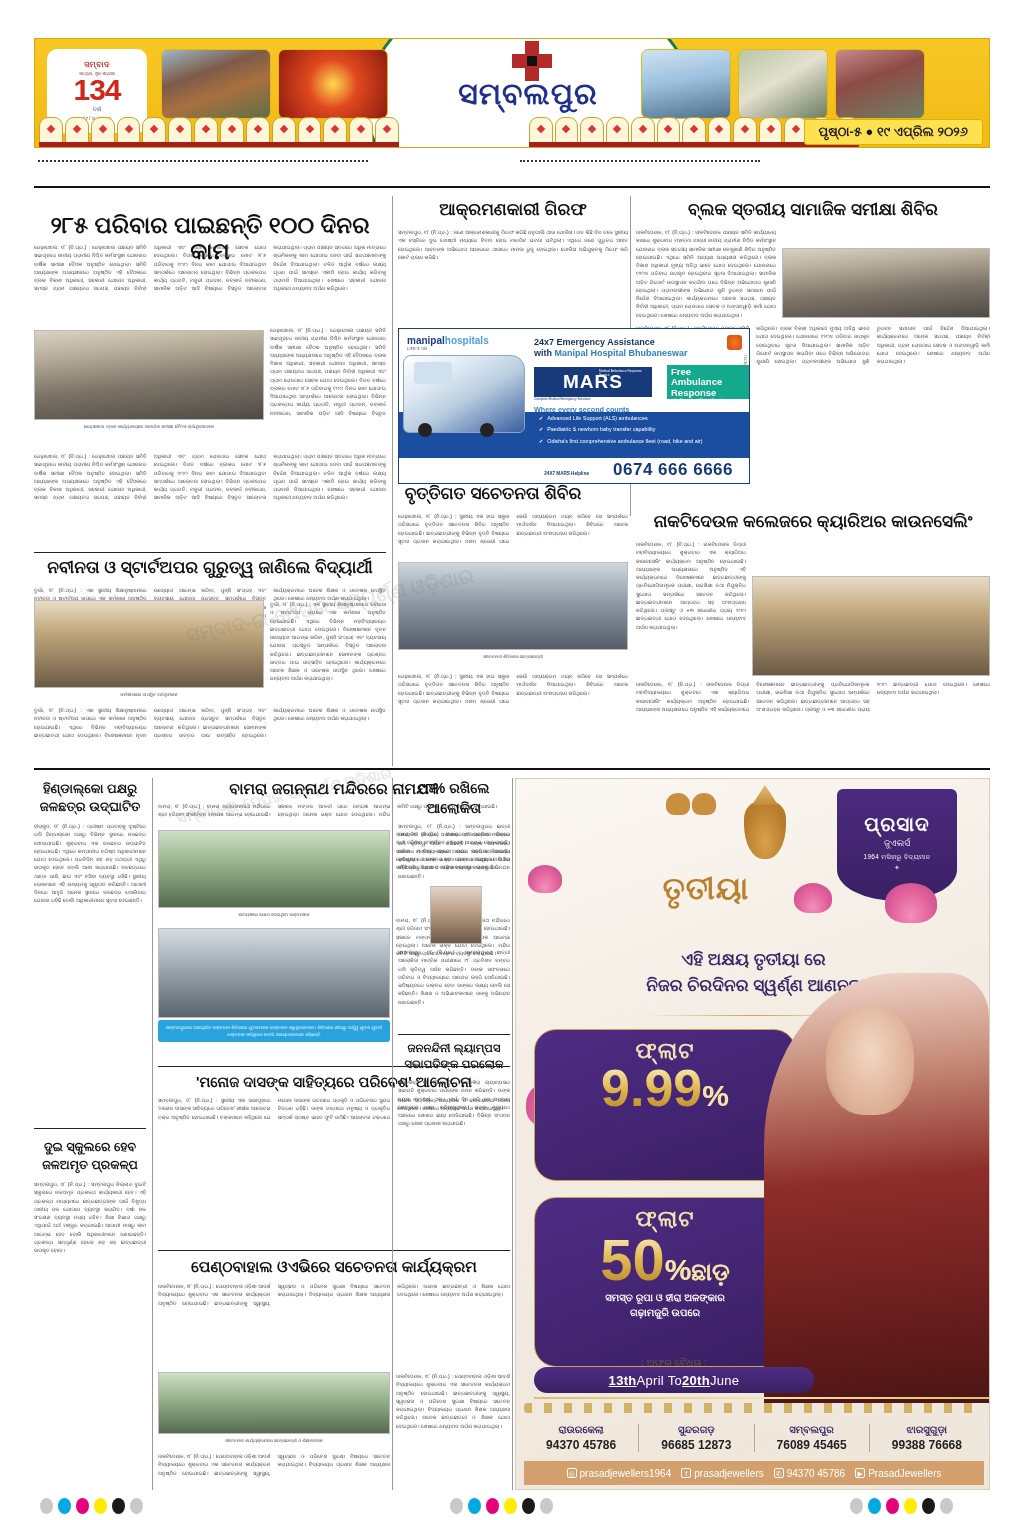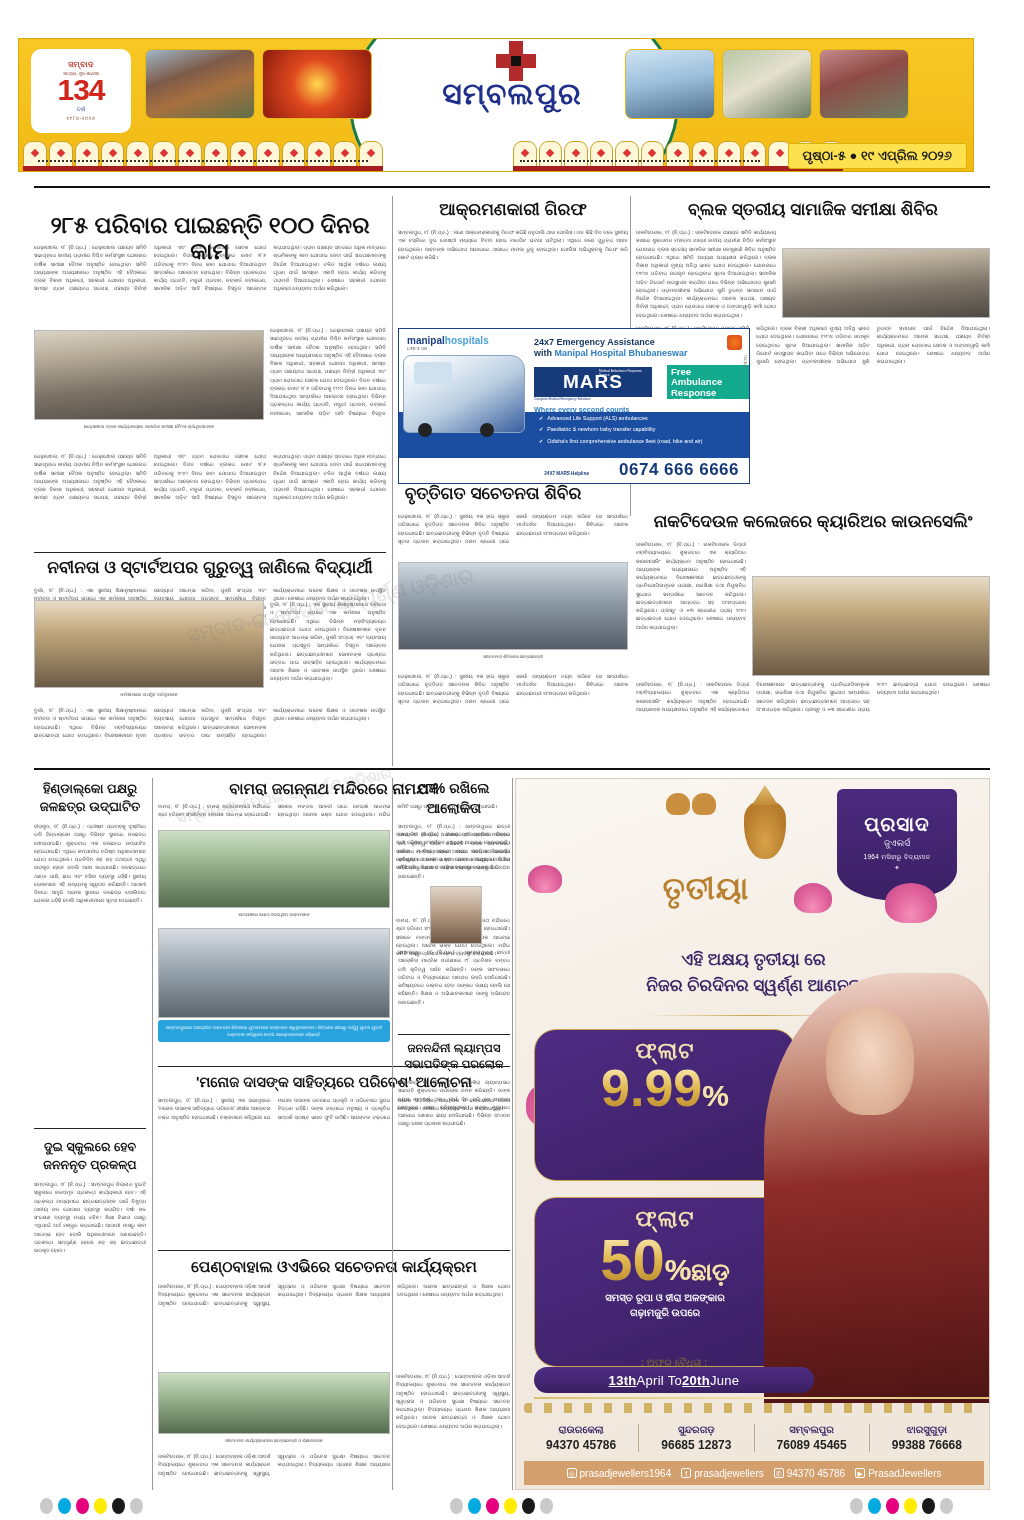--- a/index.html
+++ b/index.html
@@ -8,21 +8,21 @@
     width:1024px; height:1520px;
     background:#fff;
     font-family:"Liberation Sans", sans-serif;
     overflow:hidden;
     position:relative;
   }
   .page { position:absolute; inset:0; background:#fff; }
 
   
   .masthead {
-    position:absolute; left:18px; top:38px; width:956px; height:134px;
+    position:absolute; left:34px; top:38px; width:956px; height:110px;
     background:linear-gradient(180deg,#f7c723 0%, #f5c01d 55%, #f2b911 100%);
     border:1px solid #d9a808;
     overflow:hidden;
   }
   .mh-white-arc {
     position:absolute; left:330px; top:-60px; width:330px; height:250px;
     background:#fff; border-radius:50%;
     box-shadow:0 0 0 3px #1a7a3c inset;
   }
   .mh-arc2 {
@@ -130,21 +130,21 @@
   .mp-mars-sub{ position:absolute; left:135px; top:68px; font-size:3.2px; color:#173a7a; width:118px;}
   .mp-marsdesc{ position:absolute; left:200px; top:40px; font-size:3.2px; color:#fff; line-height:1.3; width:44px;}
   .mp-free {
     position:absolute; left:268px; top:36px; width:82px; height:34px; background:#12a98c;
     color:#fff; font-size:9.5px; font-weight:bold; line-height:1.08; padding:2px 4px;
   }
   .mp-free small{ display:block; font-size:3.1px; font-weight:normal; margin-top:1px;}
   .mp-where { position:absolute; left:135px; top:76px; font-size:7.2px; font-weight:bold; color:#2f7fc1;}
   .mp-bullets{ position:absolute; left:140px; top:0; color:#fff; font-size:5.4px; line-height:2.1; padding-top:5px;}
   .mp-bullets div:before{ content:'\2714'; margin-right:4px; font-size:5px; }
-  .mp-phone { position:absolute; right:10px; bottom:3px; font-size:17px; font-weight:bold; color:#173a7a; letter-spacing:.5px;}
+  .mp-phone { position:absolute; right:16px; bottom:3px; font-size:17px; font-weight:bold; color:#173a7a; letter-spacing:.5px;}
   .mp-phlab { position:absolute; right:160px; bottom:7px; font-size:4.6px; font-weight:bold; color:#173a7a;}
   .mp-side { position:absolute; right:2px; top:40px; font-size:3px; color:#777; transform:rotate(90deg); transform-origin:right top;}
   .mp-emblem{ position:absolute; right:7px; top:6px; width:15px;height:15px;
     background:radial-gradient(circle,#f07d1a 0%,#e2551a 70%); border-radius:3px;}
 
   
   .prasad {
     position:absolute; left:515px; top:778px; width:475px; height:712px;
     background:linear-gradient(160deg,#fbf7f2 0%, #f3ece3 40%, #efe6da 100%);
     border:1px solid #d9cdbd; overflow:hidden;
@@ -202,21 +202,21 @@
   .pj-model {
     position:absolute; right:0; bottom:86px; width:225px; height:430px;
     background:linear-gradient(175deg,#f2d9cf 0%, #c98f7c 22%, #8e2d2a 48%, #6d1f1f 76%, #4d1414 100%);
     border-radius:60% 18% 0 0/40% 10% 0 0;
   }
   .pj-model:before{ content:''; position:absolute; left:62px; top:34px; width:88px;height:108px;
      background:radial-gradient(ellipse at 50% 40%, #f3d7c3 0%, #dcae93 70%, #b98468 100%);
      border-radius:46% 46% 42% 42%;}
   .pj-validbar-lbl {
     position:absolute; left:18px; bottom:120px; width:280px; text-align:center;
-    font-size:10px; color:#6b5b45; font-weight:bold;
+    font-size:10px; color:#6b5b45; font-weight:normal;
   }
   .pj-validbar {
     position:absolute; left:18px; bottom:96px; width:280px; height:26px;
     background:linear-gradient(180deg,#4f2c84 0%, #3a1f63 100%);
     border-radius:14px; color:#fff; font-size:13px;
     display:flex; align-items:center; justify-content:center; letter-spacing:.3px;
   }
   .pj-validbar b{ font-weight:bold;text-decoration:underline; }
   .pj-goldline{ position:absolute; left:18px; bottom:90px; width:470px; height:2px;
      background:linear-gradient(90deg,#d9bf6e,#f3e2b0,#d9bf6e);}
@@ -440,21 +440,21 @@
   <div class="hl" style="position:absolute; left:398px; top:800px; width:112px; font-size:14px;">ଆଲୋକିତା</div>
   <div class="body-col" style="position:absolute; left:398px; top:822px; width:112px; height:62px; column-count:1;">ସମ୍ବଲପୁର, ୧୮ (ନି.ପ୍ର.) : ସମ୍ବଲପୁରର ଛାତ୍ରୀ ଆଲୋକିତା ମାଟ୍ରିକ ପରୀକ୍ଷାରେ ୯୮ ପ୍ରତିଶତ ନମ୍ବର ରଖି କୃତିତ୍ୱ ଅର୍ଜନ କରିଛନ୍ତି। ତାଙ୍କ ସଫଳତାରେ ପରିବାର ଓ ବିଦ୍ୟାଳୟରେ ଆନନ୍ଦର ଲହରି ଖେଳିଯାଇଛି। ଭବିଷ୍ୟତରେ ଡାକ୍ତର ହେବା ତାଙ୍କର ଲକ୍ଷ୍ୟ ବୋଲି ସେ କହିଛନ୍ତି। ଶିକ୍ଷକ ଓ ଅଭିଭାବକମାନେ ତାଙ୍କୁ ଅଭିନନ୍ଦନ ଜଣାଇଛନ୍ତି।</div>
   <div class="photo portrait" style="position:absolute; left:430px; top:886px; width:52px; height:58px;"></div>
   <div class="body-col" style="position:absolute; left:398px; top:948px; width:112px; height:86px; column-count:1;">ସମ୍ବଲପୁର, ୧୮ (ନି.ପ୍ର.) : ସମ୍ବଲପୁରର ଛାତ୍ରୀ ଆଲୋକିତା ମାଟ୍ରିକ ପରୀକ୍ଷାରେ ୯୮ ପ୍ରତିଶତ ନମ୍ବର ରଖି କୃତିତ୍ୱ ଅର୍ଜନ କରିଛନ୍ତି। ତାଙ୍କ ସଫଳତାରେ ପରିବାର ଓ ବିଦ୍ୟାଳୟରେ ଆନନ୍ଦର ଲହରି ଖେଳିଯାଇଛି। ଭବିଷ୍ୟତରେ ଡାକ୍ତର ହେବା ତାଙ୍କର ଲକ୍ଷ୍ୟ ବୋଲି ସେ କହିଛନ୍ତି। ଶିକ୍ଷକ ଓ ଅଭିଭାବକମାନେ ତାଙ୍କୁ ଅଭିନନ୍ଦନ ଜଣାଇଛନ୍ତି।</div>
 
   <div class="hl" style="position:absolute; left:398px; top:1042px; width:112px; font-size:11.5px;">ଜନନନ୍ଦିନୀ ଲ୍ୟାମ୍ପସ</div>
   <div class="hl" style="position:absolute; left:398px; top:1058px; width:112px; font-size:11.5px;">ସଭାପତିଙ୍କ ପରଲୋକ</div>
   <div class="body-col" style="position:absolute; left:398px; top:1078px; width:112px; height:168px; column-count:1;">ଜମନକିରା, ୧୮ (ନି.ପ୍ର.) : ଜମନକିରା ଲ୍ୟାମ୍ପସର ସଭାପତି ଶୁକ୍ରବାର ପରଲୋକ ଗମନ କରିଛନ୍ତି। ତାଙ୍କ ବୟସ ୬୨ ବର୍ଷ ଥିଲା। ଦୀର୍ଘ ଦିନ ଧରି ସେ ସମବାୟ କ୍ଷେତ୍ରରେ ସେବା କରିଆସୁଥିଲେ। ତାଙ୍କ ମୃତ୍ୟୁରେ ଅଞ୍ଚଳରେ ଶୋକର ଛାୟା ଖେଳିଯାଇଛି। ବିଭିନ୍ନ ସଂଗଠନ ପକ୍ଷରୁ ଶୋକ ପ୍ରକାଶ କରାଯାଇଛି।</div>
 
   <div class="hl" style="position:absolute; left:34px; top:1140px; width:112px; font-size:12.5px;">ଦୁଇ ସ୍କୁଲରେ ହେବ</div>
-  <div class="hl" style="position:absolute; left:34px; top:1158px; width:112px; font-size:12.5px;">ଜନନନୃତ ପ୍ରକଳ୍ପ</div>
+  <div class="hl" style="position:absolute; left:34px; top:1158px; width:112px; font-size:12.5px;">ଜଳଅମୃତ ପ୍ରକଳ୍ପ</div>
   <div class="body-col" style="position:absolute; left:34px; top:1180px; width:112px; height:300px; column-count:1;">ସମ୍ବଲପୁର, ୧୮ (ନି.ପ୍ର.) : ସମ୍ବଲପୁର ଜିଲ୍ଲାର ଦୁଇଟି ସ୍କୁଲରେ ଜଳଅମୃତ ପ୍ରକଳ୍ପ କାର୍ଯ୍ୟକାରୀ ହେବ। ଏହି ପ୍ରକଳ୍ପ ମାଧ୍ୟମରେ ଛାତ୍ରଛାତ୍ରୀଙ୍କ ପାଇଁ ବିଶୁଦ୍ଧ ପାନୀୟ ଜଳ ଯୋଗାଣ ବ୍ୟବସ୍ଥା କରାଯିବ। ବର୍ଷା ଜଳ ସଂରକ୍ଷଣ ବ୍ୟବସ୍ଥା ମଧ୍ୟ ରହିବ। ଶିକ୍ଷା ବିଭାଗ ପକ୍ଷରୁ ଏଥିପାଇଁ ଅର୍ଥ ମଞ୍ଜୁର କରାଯାଇଛି। ଆଗାମୀ ମାସରୁ କାମ ଆରମ୍ଭ ହେବ ବୋଲି ଅଧିକାରୀମାନେ ଜଣାଇଛନ୍ତି। ପ୍ରକଳ୍ପ ସମ୍ପୂର୍ଣ୍ଣ ହେଲେ ଶହ ଶହ ଛାତ୍ରଛାତ୍ରୀ ଉପକୃତ ହେବେ।</div>
 
   <div class="rule-h" style="left:34px; top:1128px; width:112px;"></div>
   <div class="rule-h" style="left:158px; top:1066px; width:352px;"></div>
   <div class="rule-h" style="left:158px; top:1250px; width:352px;"></div>
   <div class="rule-h" style="left:398px; top:1034px; width:112px;"></div>
   <div class="rule-v" style="left:392px; top:778px; height:712px;"></div>
   <div class="rule-v" style="left:512px; top:778px; height:712px;"></div>
 
   <div class="prasad">

